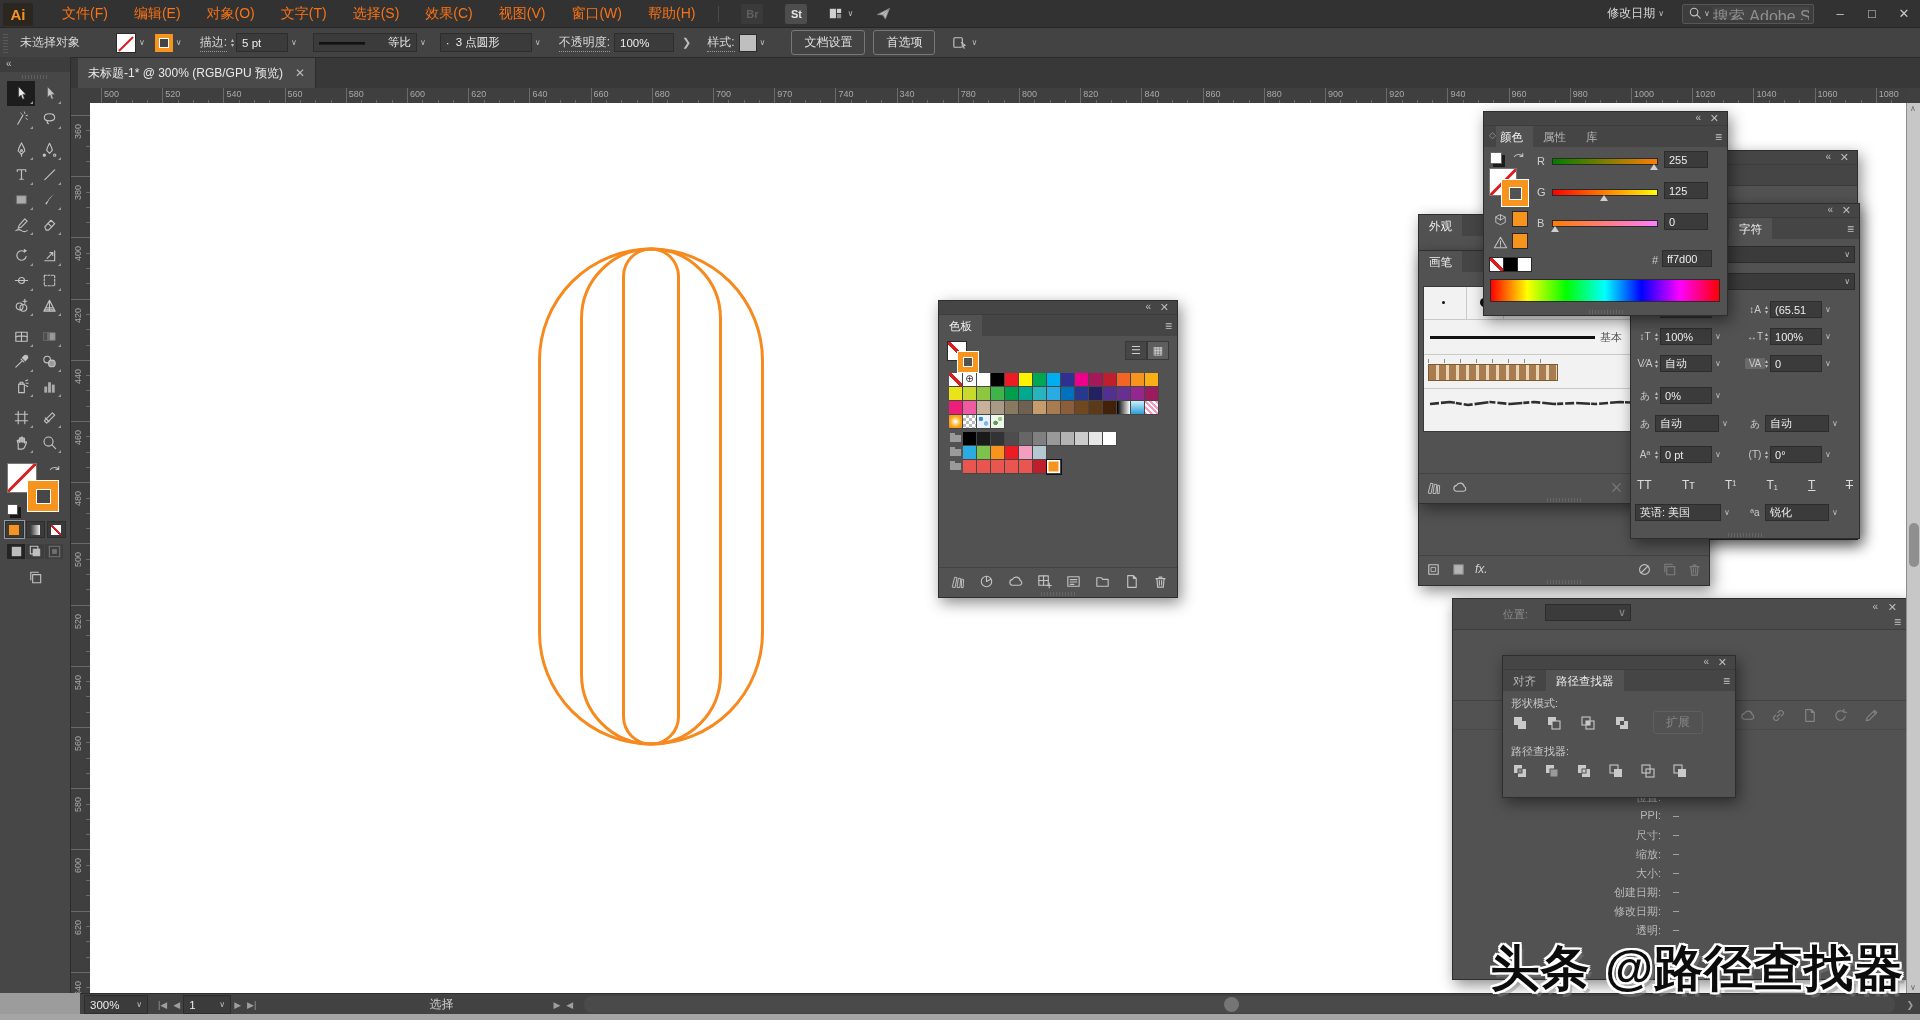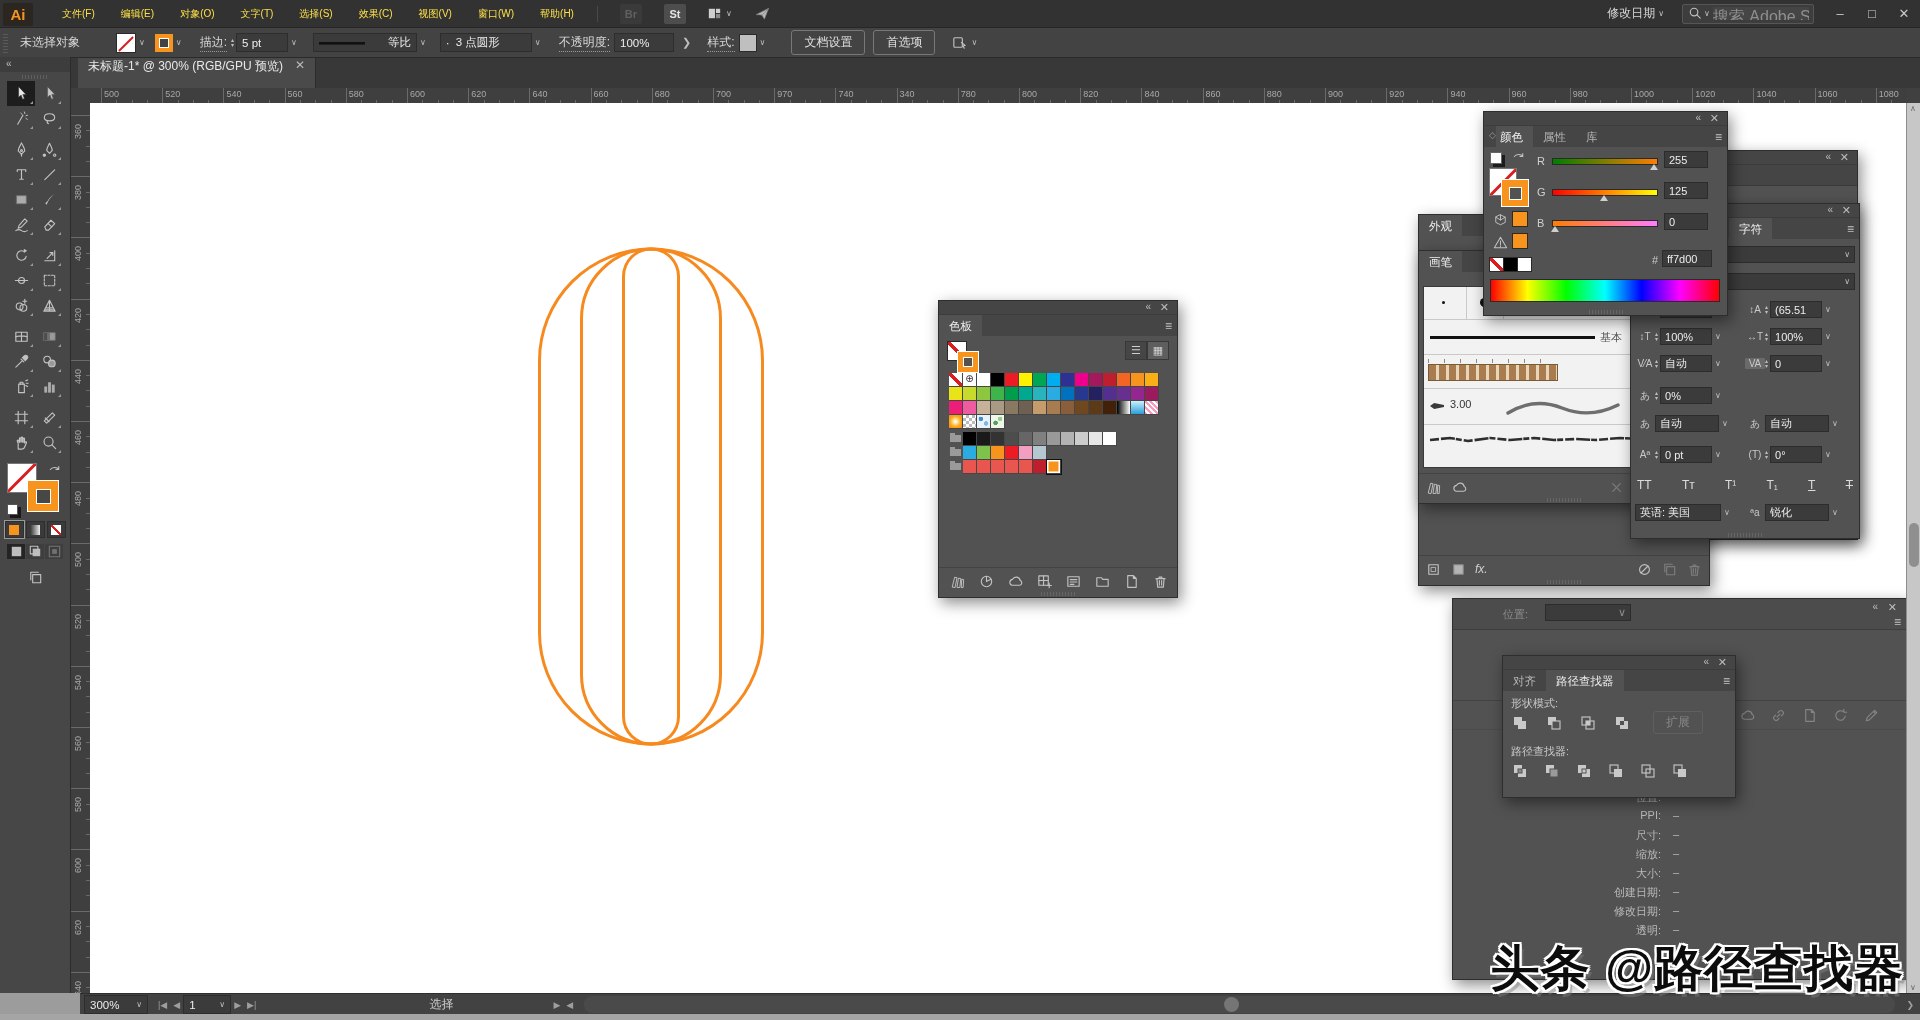--- a/index.html
+++ b/index.html
@@ -9,21 +9,21 @@
   .abs{position:absolute;}
   .ic{display:inline-flex;align-items:center;justify-content:center;}
   .ic svg{display:block;}
   .caret{font-size:8px;color:#bdbdbd;margin-left:3px;}
   .stepper{display:inline-flex;flex-direction:column;line-height:5px;font-size:6px;color:#bdbdbd;margin-right:2px;}
   
   .menubar{left:0;top:0;width:1920px;height:27px;background:#323232;border-bottom:1px solid #262626;display:flex;align-items:center;}
   .ai-logo{width:30px;height:23px;margin:2px 0 0 3px;background:#2b2620;color:#f79420;font-weight:bold;font-size:15px;
            display:flex;align-items:center;justify-content:center;border-radius:2px;}
   .menus{display:flex;margin-left:16px;}
-  .menus .mi{padding:5px 13px;color:#fde047;font-size:10px;}
+  .menus .mi{padding:5px 13px;color:#f97316;font-size:14px;}
   .mb-div{width:1px;height:16px;background:#4a4a4a;margin:0 10px;}
   .badge{width:22px;height:20px;border-radius:2px;font-size:11px;font-weight:bold;display:flex;align-items:center;justify-content:center;}
   .badge.br{background:#3a3a3a;color:#606060;margin-left:12px;}
   .badge.st{background:#4d4d4d;color:#e4e4e4;margin-left:22px;}
   .mb-right{position:absolute;right:0;top:0;height:27px;display:flex;align-items:center;}
   .wsp{display:flex;align-items:center;padding:4px 8px;font-size:12px;}
   .searchbox{width:122px;height:18px;background:#3d3d3d;border:1px solid #565656;border-radius:2px;display:flex;align-items:center;padding:0 4px;margin:0 10px;}
   .searchbox .ph{color:#8f8f8f;font-size:16px;white-space:nowrap;overflow:hidden;}
   .winbtn{width:32px;height:26px;display:flex;align-items:center;justify-content:center;color:#c9c9c9;font-size:13px;}
   
@@ -33,21 +33,21 @@
   .cb-label.u{border-bottom:1px dotted #9a9a9a;}
   .fld{background:#3b3b3b;border:1px solid #2d2d2d;color:#ececec;height:17px;display:inline-flex;align-items:center;padding:0 5px;font-size:11.5px;}
   .btn{border:1px solid #787878;border-radius:3px;padding:3px 12px;color:#e0e0e0;font-size:12px;background:transparent;}
   .swatch-mini{width:18px;height:18px;border:1px solid #2a2a2a;background:#fff;position:relative;}
   .slash{position:absolute;left:-1px;right:-1px;top:50%;height:2px;background:#d81e1e;transform:rotate(-45deg);}
   .stroke-mini{width:18px;height:18px;background:#f7941d;display:flex;align-items:center;justify-content:center;}
   .stroke-mini .hole{width:8px;height:8px;background:#434343;outline:1px solid #fff;}
   
   .tabbar{left:0;top:58px;width:1920px;height:30px;background:#383838;}
   .doctab{position:absolute;left:78px;top:0;height:30px;background:#4a4a4a;border-right:1px solid #2c2c2c;
-          display:flex;padding:0 10px;color:#e8e8e8;font-size:12px;}
+          display:flex;align-items:center;padding:0 10px;color:#e8e8e8;font-size:12px;}
   .doctab .x{margin-left:12px;color:#bbb;font-size:12px;}
   
   .hruler{left:90px;top:88px;width:1816px;height:15px;background:#3f3f3f;border-bottom:1px solid #2b2b2b;overflow:hidden;}
   .vruler{left:70px;top:103px;width:20px;height:890px;background:#3f3f3f;border-right:1px solid #2b2b2b;overflow:hidden;}
   .rcorner{left:70px;top:88px;width:20px;height:15px;background:#3f3f3f;border-right:1px solid #2b2b2b;border-bottom:1px solid #2b2b2b;}
   .htick{position:absolute;bottom:0;width:1px;background:#6a6a6a;}
   .hlab{position:absolute;top:1px;font-size:9px;color:#a8a8a8;}
   .vtick{position:absolute;right:0;height:1px;background:#6a6a6a;}
   .vlab{position:absolute;font-size:9px;color:#a8a8a8;transform:rotate(-90deg);transform-origin:left top;white-space:nowrap;}
   .canvas{left:90px;top:103px;width:1816px;height:890px;background:#ffffff;}
@@ -767,27 +767,20 @@
         <span style="position:absolute;left:79px;top:0;bottom:0;width:1px;background:#c9c9c9"></span>
       </div>
       <div class="brow" style="height:34px">
         <span style="position:absolute;left:6px;top:16px;width:165px;height:2.5px;background:#111"></span>
         <span style="position:absolute;left:176px;top:10px;color:#555;font-size:11px">基本</span>
       </div>
       <div class="brow" style="height:33px">
         <span style="position:absolute;left:4px;top:4px;width:128px;height:4px;background:repeating-linear-gradient(90deg,#8a8a8a 0 1px,transparent 1px 16px)"></span>
         <span style="position:absolute;left:4px;top:9px;width:128px;height:15px;background:repeating-linear-gradient(90deg,#a97c50 0 7px,#e9d6b8 7px 10px);border:1px solid #7a5b33"></span>
       </div>
-      <div class="brow" style="height:35px">
-        <span style="position:absolute;left:6px;top:14px;width:14px;height:6px;background:#3a3a3a;clip-path:polygon(0 50%,30% 0,100% 35%,100% 65%,30% 100%)"></span>
-        <span style="position:absolute;left:26px;top:9px;color:#333;font-size:11px">3.00</span>
-        <svg style="position:absolute;left:80px;top:4px" width="120" height="28">
-          <path d="M4 20 Q 30 4 58 15 T 114 12" fill="none" stroke="#6e6e6e" stroke-width="3.4" stroke-linecap="round"></path>
-        </svg>
-      </div>
       <div class="brow" style="height:28px;border-bottom:none">
         <svg style="position:absolute;left:2px;top:2px" width="276" height="24">
           <path d="M4 13 l20 -2 l18 3 l22 -3 l20 2 l24 -2 l20 2 l22 -1 l20 1 l24 -2 l20 1 l22 0 l20 1 l16 -1" fill="none" stroke="#2e2e2e" stroke-width="2.6" stroke-dasharray="9 2 14 1 6 2"></path>
         </svg>
       </div>
       <div style="height:14px"></div>
     </div>
     <div style="position:absolute;left:0;right:0;top:222px;height:26px;border-top:1px solid #434343;display:flex;align-items:center;padding:0 6px;gap:9px">
       <span class="ic">
           <svg width="17" height="17" viewBox="0 0 18 18" fill="none" stroke="#c2c2c2" stroke-width="1.2" stroke-linecap="round" stroke-linejoin="round">

